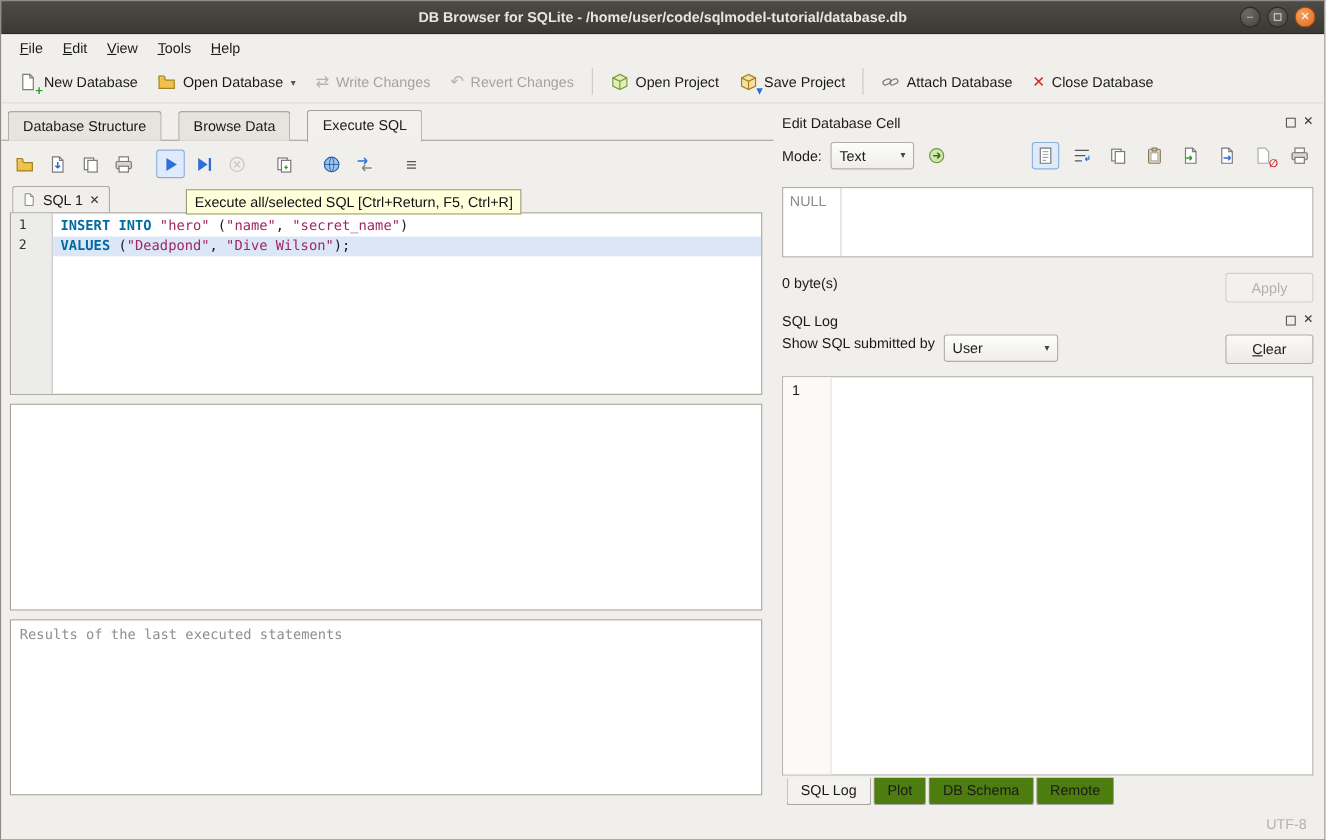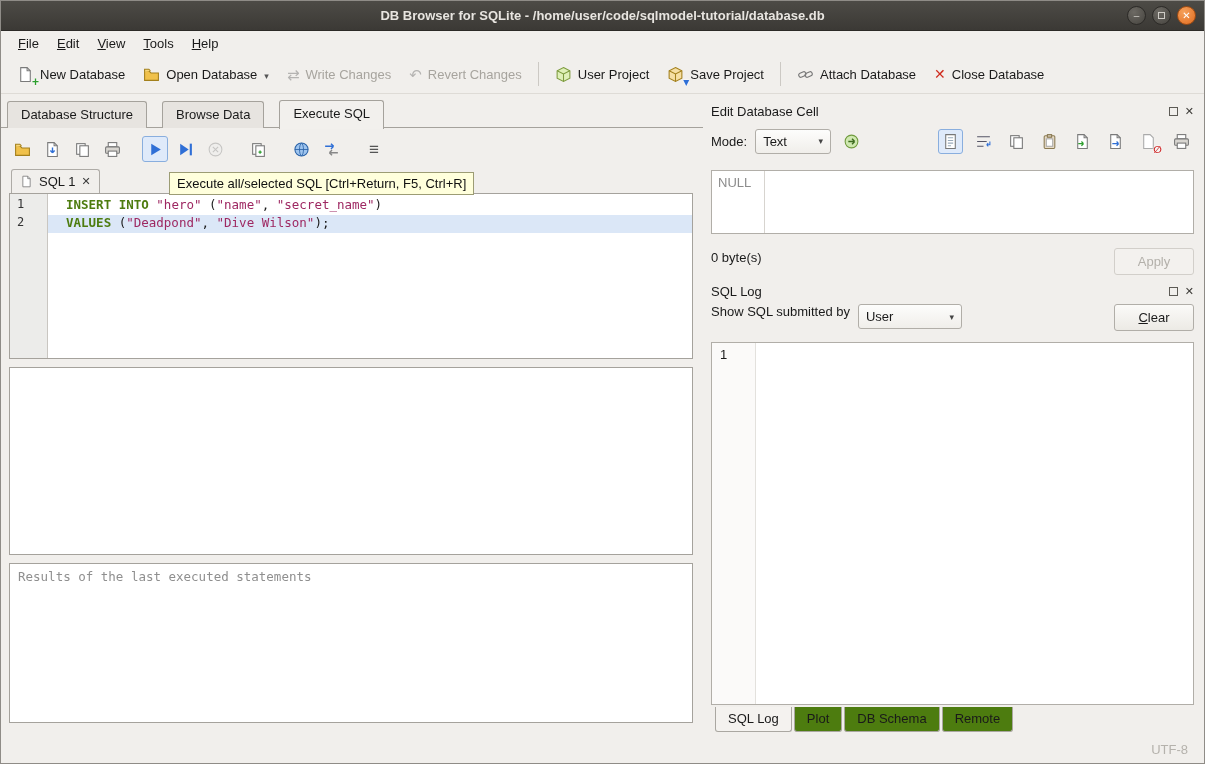--- a/index.html
+++ b/index.html
@@ -56,21 +56,21 @@
   .stab .ic { width:13px; height:13px; }
 
   .tooltip { position:absolute; left:168px; top:44px; background:#ffffdc; border:1px solid #9c9c74; padding:3px 7px; z-index:20; white-space:nowrap; color:#111; }
 
   .editor { height:166px; border:1px solid #a5a29c; background:#fff; display:flex; overflow:hidden; flex:0 0 auto; }
   .editor-gutter { width:38px; background:#ececea; border-right:1px solid #c9c6c1; padding-top:3px; font-family:"DejaVu Sans Mono",monospace; font-size:12px; color:#333; }
   .gut-num { height:18px; padding-left:7px; }
   .code-area { flex:1; padding-top:3px; font-family:"DejaVu Sans Mono",monospace; font-size:12.5px; }
   .code-line { height:18px; padding-left:7px; white-space:pre; }
   .code-line.hl { background:#dbe7f7; }
-  .tok-keyword { color:#4d7c0f; font-weight:bold;margin-left:11px; }
+  .tok-keyword { color:#0369a1; font-weight:bold; }
   .tok-string { color:#9e2862; }
   .tok-plain { color:#1a1a1a; }
 
   .grid-box { height:188px; margin-top:8px; border:1px solid #a5a29c; background:#fff; flex:0 0 auto; }
   .msg-box { flex:1; margin-top:8px; border:1px solid #a5a29c; background:#fff; padding:5px 8px; font-family:"DejaVu Sans Mono",monospace; font-size:12.5px; color:#8f8f8f; }
 
   .splitter { width:6px; }
 
   
   .right-col { flex:1; display:flex; flex-direction:column; min-height:0; padding:0 10px 0 2px; }
@@ -171,21 +171,21 @@
       <span>Revert Changes</span>
     </div>
     <div class="tb-sep"></div>
     <div class="tb-btn">
       <span>
         <svg class="ic" viewBox="0 0 16 16">
             <path d="M8 1.5 14 4.5v7L8 14.5 2 11.5v-7z" fill="#dff0b8" stroke="#7d9b3e"></path>
             <path d="M2 4.5l6 3 6-3M8 7.5v7" fill="none" stroke="#7d9b3e"></path>
           </svg>
       </span>
-      <span>User Project</span>
+      <span>Open Project</span>
     </div>
     <div class="tb-btn">
       <span class="ic-wrap">
         <svg class="ic" viewBox="0 0 16 16">
             <path d="M8 1.5 14 4.5v7L8 14.5 2 11.5v-7z" fill="#f6dfa4" stroke="#a3801c"></path>
             <path d="M2 4.5l6 3 6-3M8 7.5v7" fill="none" stroke="#a3801c"></path>
           </svg>
         <span class="badge plus" style="color:#2f6fd6">▾</span>
       </span>
       <span>Save Project</span>

